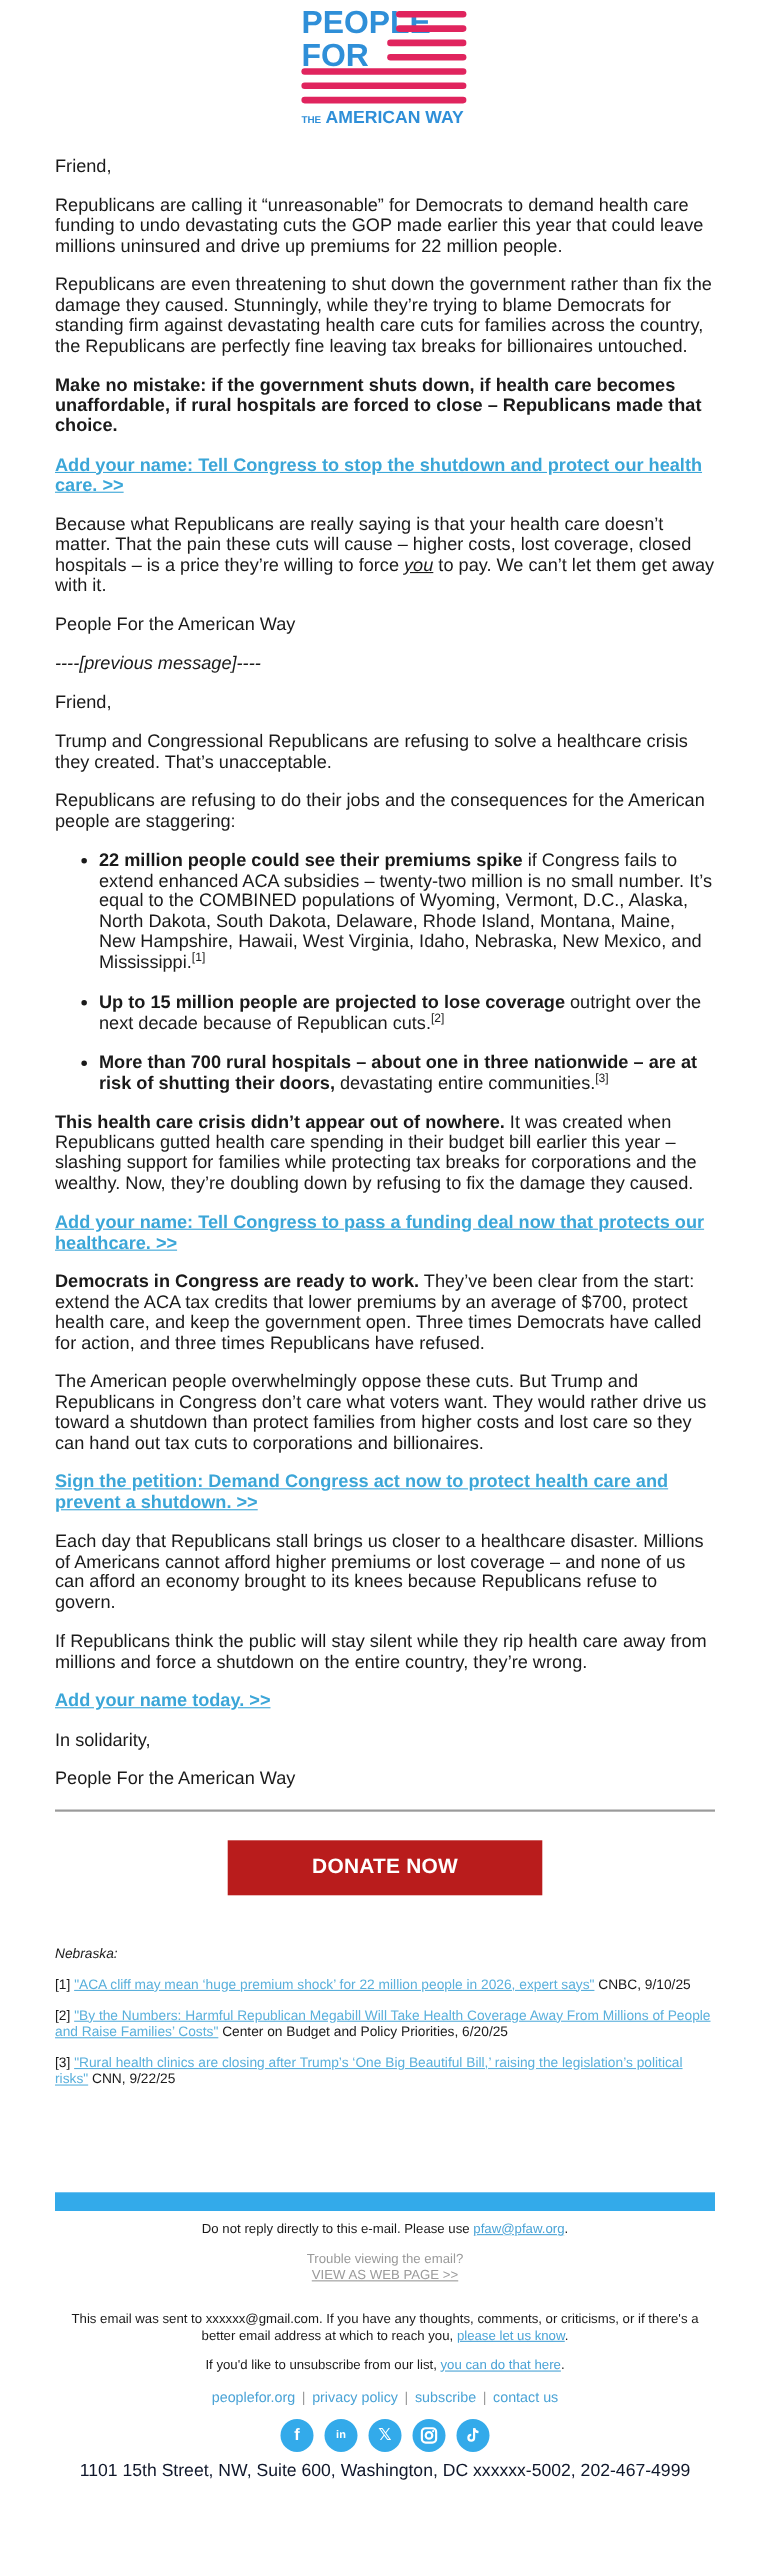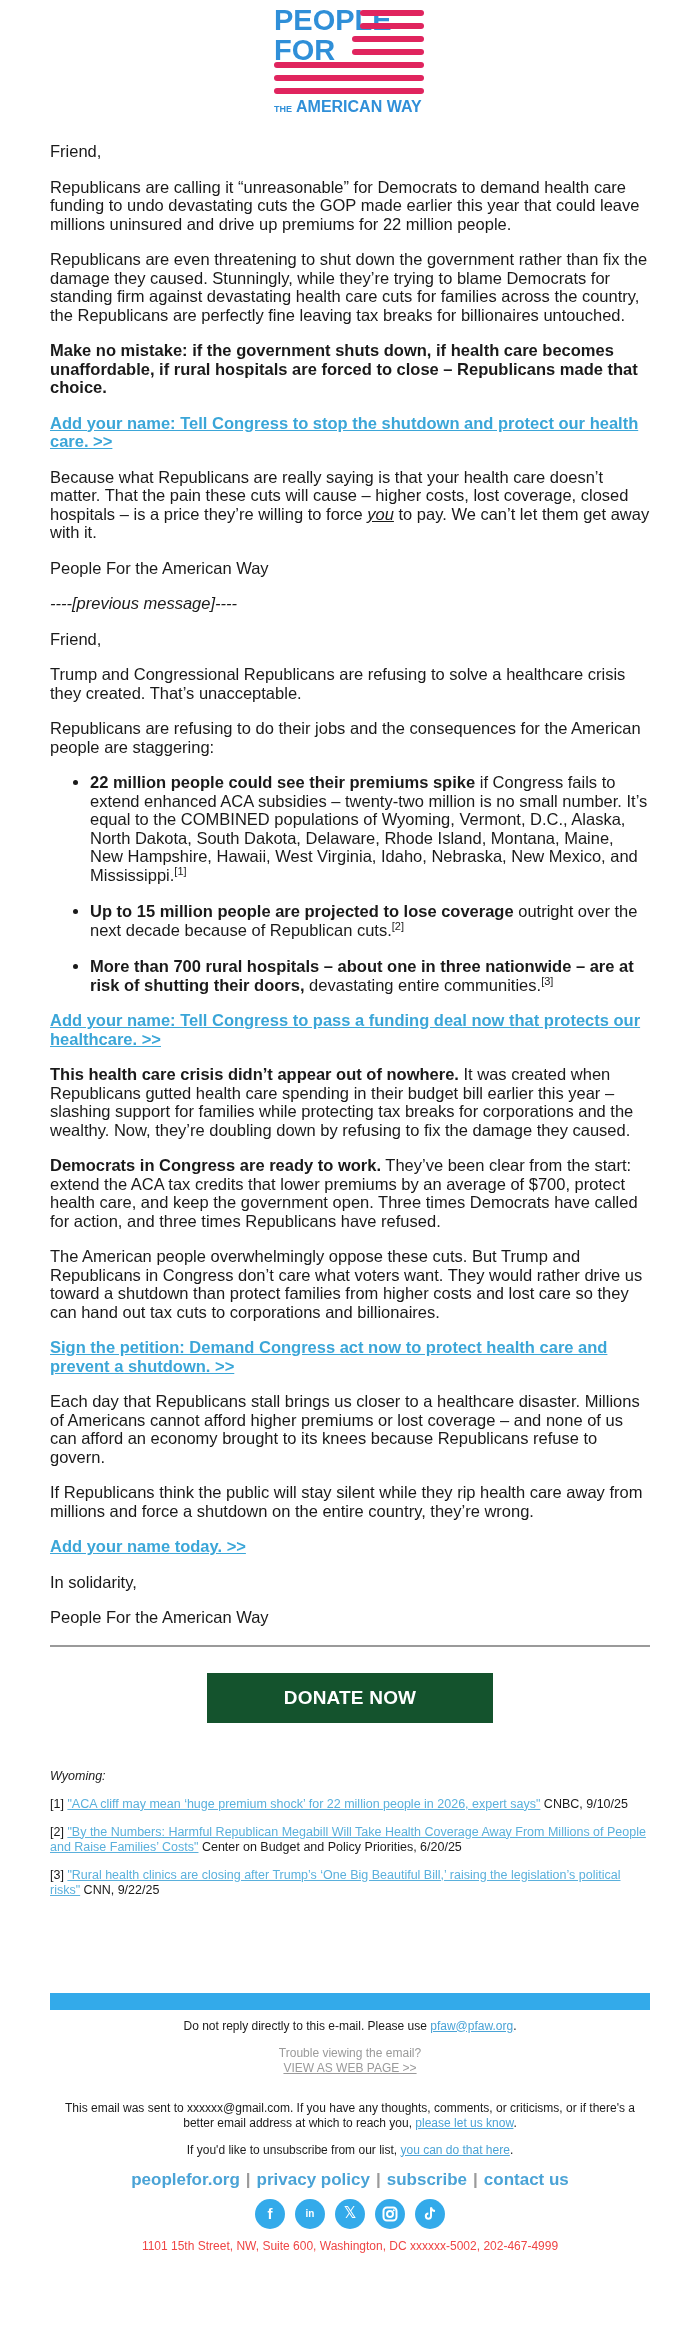--- a/index.html
+++ b/index.html
@@ -12,36 +12,36 @@
   .b { font-weight: bold; }
   a.cta { color: #3ba6d8; font-weight: bold; text-decoration: underline; }
   .ital { font-style: italic; }
   sup { font-size: 11px; line-height: 0; vertical-align: 6px; }
   ul.bullets { margin: 0 0 17px 0; padding: 0 0 0 40px; }
   ul.bullets li { margin: 0 0 18px 0; line-height: 18.5px; }
   ul.bullets li:last-child { margin-bottom: 0; }
   u.you { font-style: italic; }
   .divider { height: 2px; background: #9a9a9a; margin: 18px 0 0 0; border: 0; }
   .donate-wrap { text-align: center; padding: 26px 0 0 0; }
-  .donate { display: inline-block; width: 286px; height: 50px; line-height: 50px; background: #14532d; color: #ffffff; font-weight: bold; font-size: 19px; text-decoration: none; letter-spacing: 0.2px; }
+  .donate { display: inline-block; width: 286px; height: 50px; line-height: 50px; background: #b91c1c; color: #ffffff; font-weight: bold; font-size: 19px; text-decoration: none; letter-spacing: 0.2px; }
   .sources { padding: 46px 50px 0 50px; font-size: 12.5px; line-height: 15px; }
   .sources p { margin: 0 0 13px 0; }
   .sources a { color: #5ab0dc; text-decoration: underline; }
   .bluebar { margin: 95px 50px 0 50px; height: 17px; background: #33aaea; }
   .footer { text-align: center; font-size: 12px; line-height: 15px; padding-top: 9px; }
   .footer p { margin: 0 0 12px 0; }
   .footer a.lnk { color: #4aa3d6; text-decoration: underline; }
   .trouble { color: #9a9a9a; }
   .trouble a { color: #9a9a9a; text-decoration: underline; }
-  .links { color: #4aa3d6; font-size: 17px; margin-top: 14px !important; font-weight: bold; }
+  .links { color: #4aa3d6; font-size: 13px; margin-top: 14px !important; }
   .links a { color: #4aa3d6; text-decoration: none; }
   .links .sep { color: #9a9a9a; padding: 0 6px; }
   .social { display: flex; justify-content: center; gap: 10px; margin: 10px 0 10px 0; }
   .social .ic { width: 30px; height: 30px; border-radius: 50%; background: #33aaea; display: flex; align-items: center; justify-content: center; color: #fff; font-weight: bold; font-size: 15px; }
-  .address { color: #ef4444; font-size: 12px; margin-top: 4px; }
+  .address { color: #0f172a; font-size: 16px; margin-top: 4px; }
 </style>
 </head>
 <body>
 
 <div class="wrap">
 
   <svg class="logo" viewBox="0 0 160 112" xmlns="http://www.w3.org/2000/svg">
     <text x="4" y="28" font-family="Liberation Sans, sans-serif" font-weight="bold" font-size="29" fill="#2f8fd8">PEOPLE</text>
     <text x="4" y="58" font-family="Liberation Sans, sans-serif" font-weight="bold" font-size="29" fill="#2f8fd8">FOR</text>
     <g fill="#e0245e">
@@ -69,39 +69,39 @@
     <p>Friend,</p>
     <p>Trump and Congressional Republicans are refusing to solve a healthcare crisis they created. That’s unacceptable.</p>
     <p>Republicans are refusing to do their jobs and the consequences for the American people are staggering:</p>
 
     <ul class="bullets">
       <li><span class="b">22 million people could see their premiums spike</span><span> if Congress fails to extend enhanced ACA subsidies – twenty-two million is no small number. It’s equal to the COMBINED populations of Wyoming, Vermont, D.C., Alaska, North Dakota, South Dakota, Delaware, Rhode Island, Montana, Maine, New Hampshire, Hawaii, West Virginia, Idaho, Nebraska, New Mexico, and Mississippi.</span><sup>[1]</sup></li>
       <li><span class="b">Up to 15 million people are projected to lose coverage</span><span> outright over the next decade because of Republican cuts.</span><sup>[2]</sup></li>
       <li><span class="b">More than 700 rural hospitals – about one in three nationwide – are at risk of shutting their doors,</span><span> devastating entire communities.</span><sup>[3]</sup></li>
     </ul>
 
+    <p><span class="b">This health care crisis didn’t appear out of nowhere.</span><span> It was created when Republicans gutted health care spending in their budget bill earlier this year – slashing support for families while protecting tax breaks for corporations and the wealthy. Now, they’re doubling down by refusing to fix the damage they caused.</span></p>
     <p><a class="cta" href="#">Add your name: Tell Congress to pass a funding deal now that protects our healthcare. &gt;&gt;</a></p>
-    <p><span class="b">This health care crisis didn’t appear out of nowhere.</span><span> It was created when Republicans gutted health care spending in their budget bill earlier this year – slashing support for families while protecting tax breaks for corporations and the wealthy. Now, they’re doubling down by refusing to fix the damage they caused.</span></p>
     <p><span class="b">Democrats in Congress are ready to work.</span><span> They’ve been clear from the start: extend the ACA tax credits that lower premiums by an average of $700, protect health care, and keep the government open. Three times Democrats have called for action, and three times Republicans have refused.</span></p>
     <p>The American people overwhelmingly oppose these cuts. But Trump and Republicans in Congress don’t care what voters want. They would rather drive us toward a shutdown than protect families from higher costs and lost care so they can hand out tax cuts to corporations and billionaires.</p>
     <p><a class="cta" href="#">Sign the petition: Demand Congress act now to protect health care and prevent a shutdown. &gt;&gt;</a></p>
     <p>Each day that Republicans stall brings us closer to a healthcare disaster. Millions of Americans cannot afford higher premiums or lost coverage – and none of us can afford an economy brought to its knees because Republicans refuse to govern.</p>
     <p>If Republicans think the public will stay silent while they rip health care away from millions and force a shutdown on the entire country, they’re wrong.</p>
     <p><a class="cta" href="#">Add your name today. &gt;&gt;</a></p>
     <p>In solidarity,</p>
     <p style="margin-bottom:0">People For the American Way</p>
     <div class="divider"></div>
   </div>
 
   <div class="donate-wrap">
     <a href="#" class="donate">DONATE NOW</a>
   </div>
 
   <div class="sources">
-    <p class="ital">Wyoming:</p>
+    <p class="ital">Nebraska:</p>
     <p><span>[1]</span> <a href="#">"ACA cliff may mean ‘huge premium shock’ for 22 million people in 2026, expert says"</a><span> CNBC, 9/10/25</span></p>
     <p><span>[2]</span> <a href="#">"By the Numbers: Harmful Republican Megabill Will Take Health Coverage Away From Millions of People and Raise Families’ Costs"</a><span> Center on Budget and Policy Priorities, 6/20/25</span></p>
     <p><span>[3]</span> <a href="#">"Rural health clinics are closing after Trump’s ‘One Big Beautiful Bill,’ raising the legislation’s political risks"</a><span> CNN, 9/22/25</span></p>
   </div>
 
   <div class="bluebar"></div>
   <div class="footer">
     <p><span>Do not reply directly to this e-mail. Please use </span><a href="#" class="lnk">pfaw@pfaw.org</a><span>.</span></p>
     <p class="trouble"><span>Trouble viewing the email?</span><br><a href="#">VIEW AS WEB PAGE &gt;&gt;</a></p>
     <p style="margin-top:25px; padding: 0 50px;"><span>This email was sent to xxxxxx@gmail.com. If you have any thoughts, comments, or criticisms, or if there's a better email address at which to reach you, </span><a href="#" class="lnk">please let us know</a><span>.</span></p>

